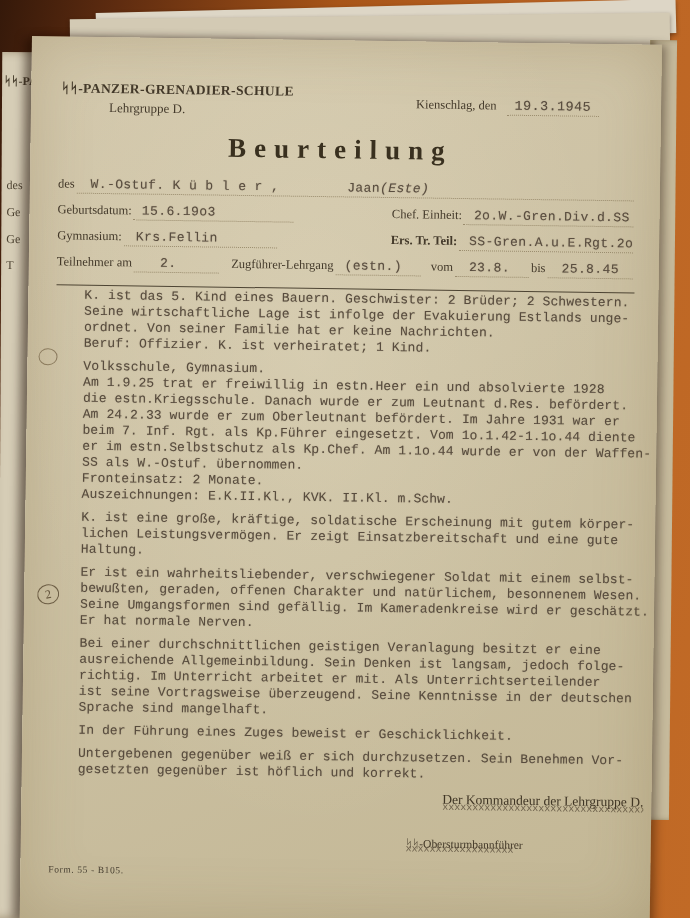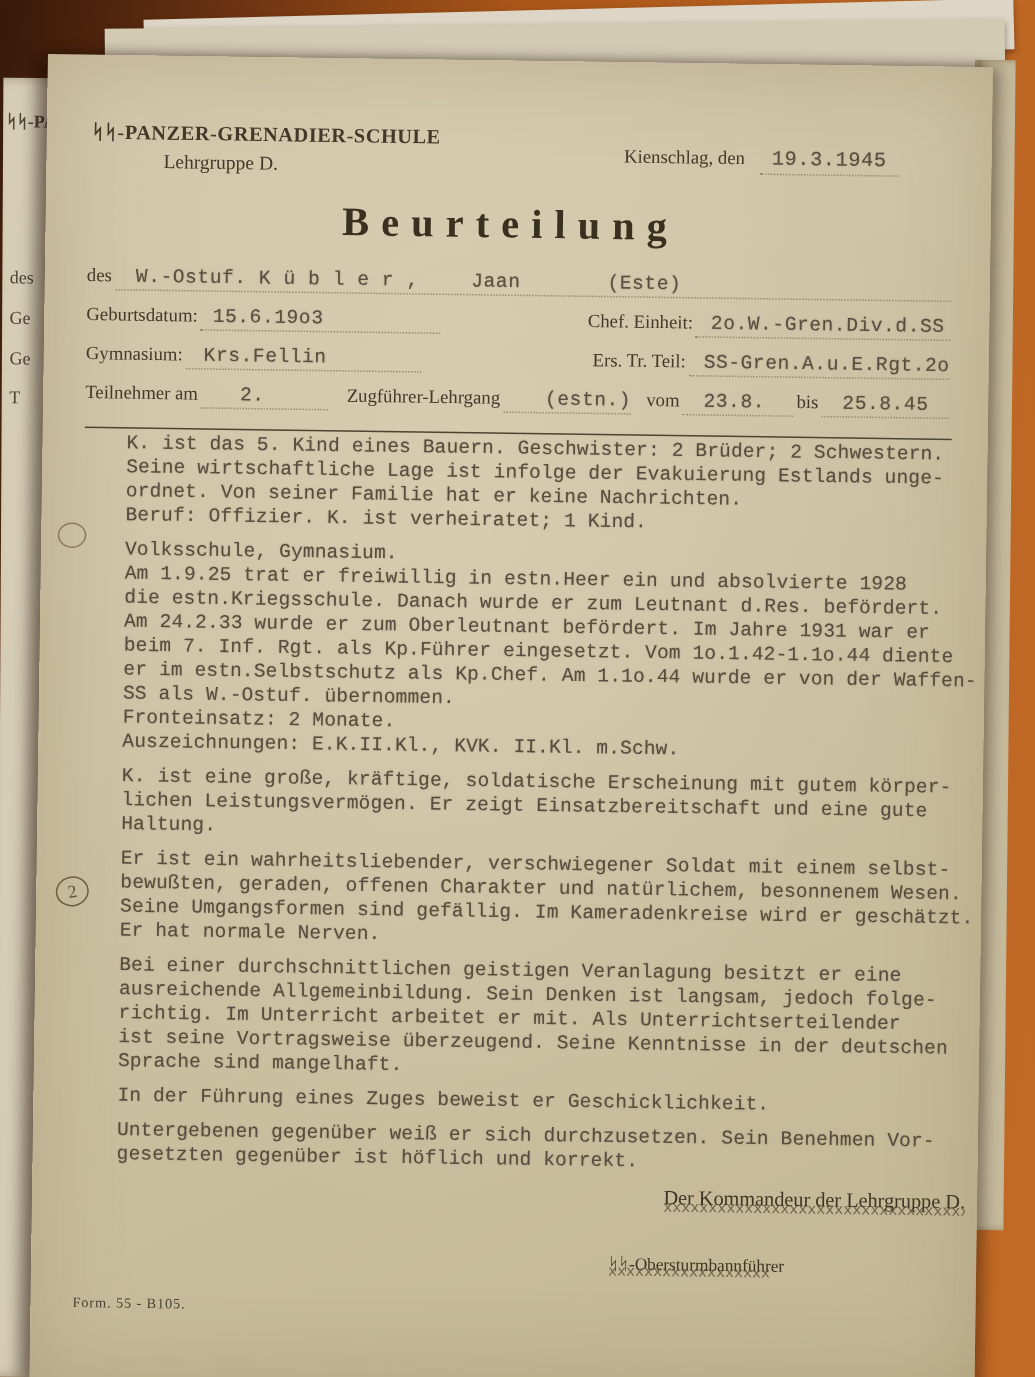--- a/index.html
+++ b/index.html
@@ -96,52 +96,52 @@
       <span class="val typed">19.3.1945</span>
     </div>
 
     <div class="title serif">Beurteilung</div>
 
     <div class="fields">
       <div class="frow">
         <span class="serif">des</span>
         <span class="dots">
           <span class="tval" style="margin-left:14px;">W.-Ostuf.  K ü b l e r ,</span>
-          <span class="tval" style="margin-left:35px;">Jaan</span>
-          <span class="tval" style="margin-left:58px;">(Este)</span>
+          <span class="tval" style="margin-left:68px;">Jaan</span>
+          <span class="tval" style="font-style:italic;">(Este)</span>
         </span>
       </div>
       <div class="frow">
         <span class="serif">Geburtsdatum:</span>
         <span class="dots" style="max-width:160px;">
           <span class="tval" style="margin-left:8px;">15.6.19o3</span>
         </span>
         <span class="serif" style="margin-left:96px;">Chef. Einheit:</span>
         <span class="dots">
           <span class="tval" style="margin-left:10px;">2o.W.-Gren.Div.d.SS</span>
         </span>
       </div>
       <div class="frow">
         <span class="serif">Gymnasium:</span>
         <span class="dots" style="max-width:172px;">
           <span class="tval" style="margin-left:12px;">Krs.Fellin</span>
         </span>
-        <span class="serif" style="margin-left:112px;">Ers. Tr. Teil:</span>
+        <span class="serif" style="margin-left:112px;font-weight:bold;">Ers. Tr. Teil:</span>
         <span class="dots">
           <span class="tval" style="margin-left:10px;">SS-Gren.A.u.E.Rgt.2o</span>
         </span>
       </div>
       <div class="frow">
         <span class="serif">Teilnehmer am</span>
         <span class="dots" style="max-width:120px;">
           <span class="tval" style="margin-left:26px;">2.</span>
         </span>
         <span class="serif" style="margin-left:10px;">Zugführer-Lehrgang</span>
         <span class="dots" style="max-width:86px;">
-          <span class="tval" style="margin-left:28px;text-align:center;">(estn.)</span>
+          <span class="tval" style="margin-left:9px;text-align:center;">(estn.)</span>
         </span>
         <span class="serif" style="margin-left:8px;">vom</span>
         <span class="dots" style="max-width:74px;">
           <span class="tval" style="margin-left:14px;">23.8.</span>
         </span>
         <span class="serif">bis</span>
         <span class="dots">
           <span class="tval" style="margin-left:14px;">25.8.45</span>
         </span>
       </div>

